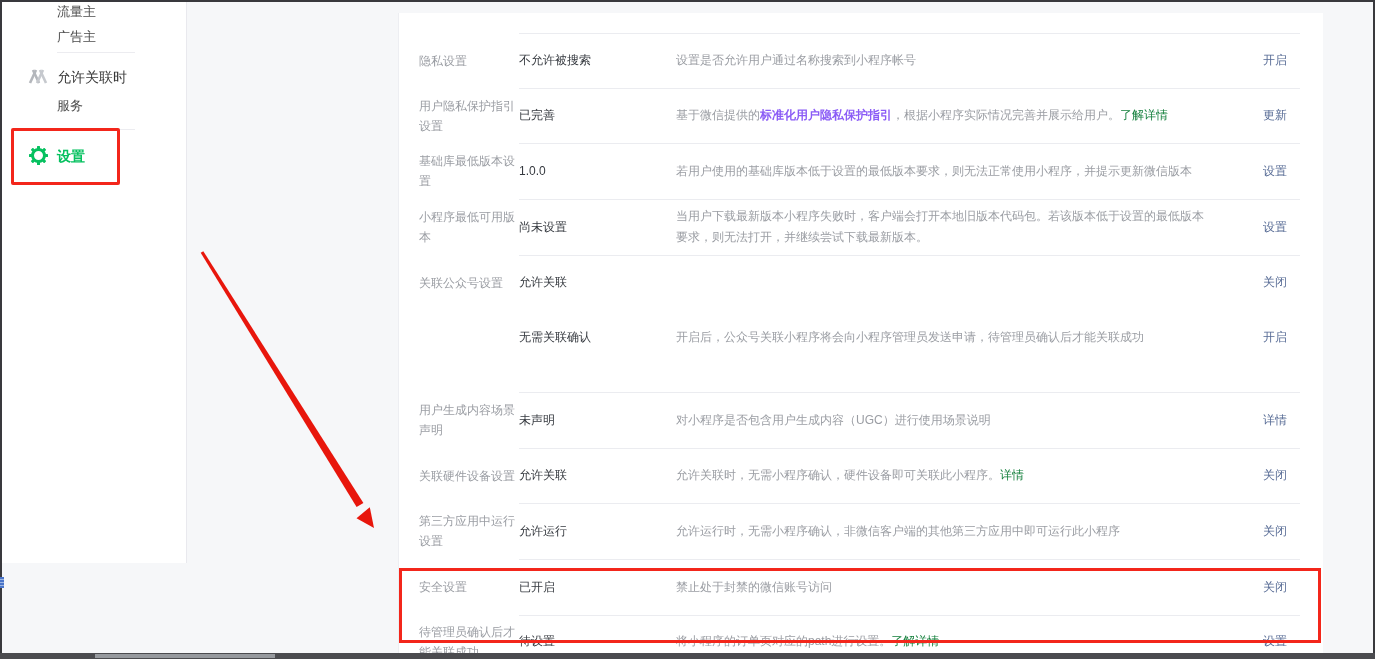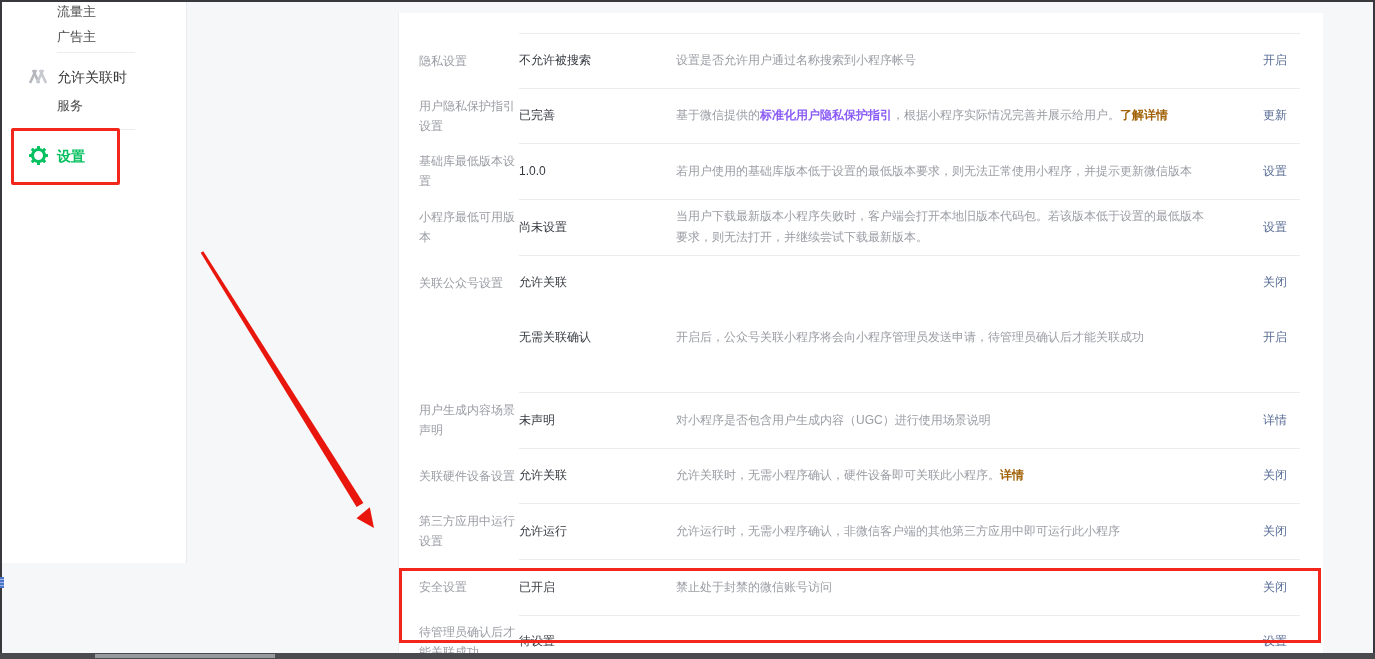--- a/index.html
+++ b/index.html
@@ -42,21 +42,21 @@
   .row::before{content:"";position:absolute;left:120px;right:23px;top:0;height:1px;background:#ebecf0;}
   .row.no-top::before{display:none;}
   .row.last::after{content:"";position:absolute;left:120px;right:23px;bottom:0;height:1px;background:#ebecf0;}
   .cell-label{width:100px;margin-left:20px;flex:none;font-size:12px;line-height:20px;
     color:#9a9da3;word-break:break-all;}
   .cell-value{width:157px;flex:none;font-size:12px;color:#35393f;}
   .cell-desc{width:535px;flex:none;font-size:12px;line-height:21px;color:#9a9da3;word-break:break-all;}
   .cell-action{margin-left:auto;flex:none;font-size:12px;color:#576b95;text-decoration:none;cursor:pointer;}
   .seg-plain{color:#9a9da3;}
   .seg-link-navy{color:#8b5cf6;font-weight:bold;cursor:pointer;}
-  .seg-link-bright{color:#a16207;font-weight:bold;cursor:pointer;}
+  .seg-link-bright{color:#15803d;font-weight:normal;cursor:pointer;}
 </style>
 </head>
 <body>
 
 <div class="sidebar">
   <div class="side-item" style="top:1px;">流量主</div>
   <div class="side-item" style="top:26px;">广告主</div>
   <div class="side-divider" style="top:50px;"></div>
 
   <span class="side-icon" style="top:66px;">
@@ -148,20 +148,21 @@
       </div>
       <div class="row" style="height: 56px;">
         <div class="cell-label">安全设置</div>
         <div class="cell-value">已开启</div>
         <div class="cell-desc"><span class="seg-plain">禁止处于封禁的微信账号访问</span></div>
         <a class="cell-action">关闭</a>
       </div>
       <div class="row last" style="height: 53px;">
         <div class="cell-label">待管理员确认后才能关联成功</div>
         <div class="cell-value">待设置</div>
+        <div class="cell-desc"><span class="seg-plain">将小程序的订单页对应的path进行设置。</span><span class="seg-link-bright">了解详情</span></div>
         <a class="cell-action">设置</a>
       </div>
     </div>
 </div>
 
 <div class="red-box-sidebar"></div>
 <div class="red-box-row"></div>
 <svg class="arrow-svg">
   <polygon points="200.7,252.8 203.3,251.2 363.4,502.9 356.6,507.1" fill="#e8160c"></polygon>
   <polygon points="374,528 356.5,518.2 369.8,507.2" fill="#e8160c"></polygon>

